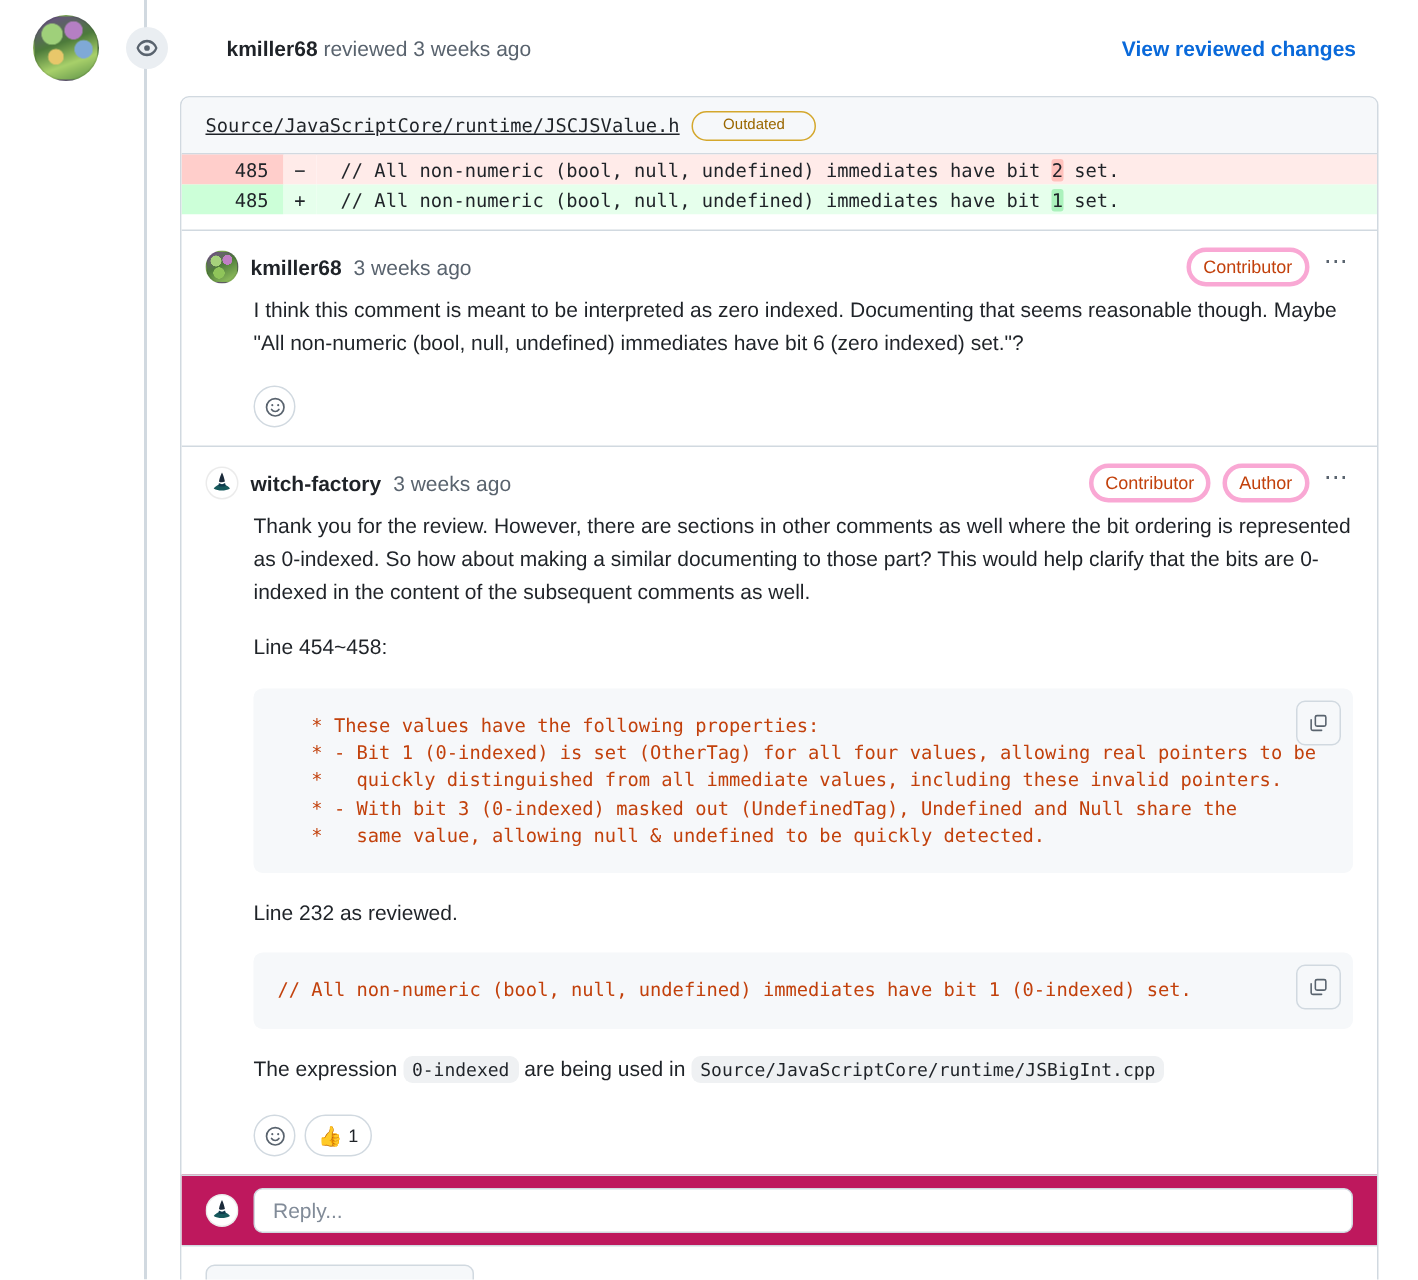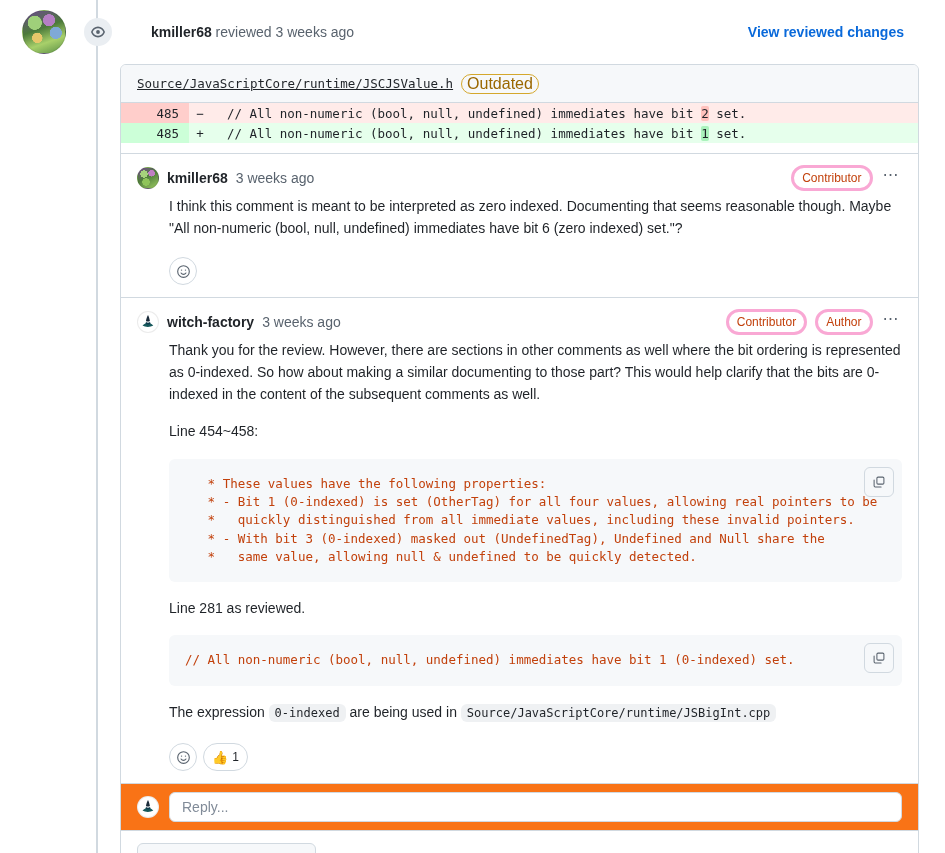--- a/index.html
+++ b/index.html
@@ -112,23 +112,23 @@
     font-family: "DejaVu Sans Mono", "Liberation Mono", monospace;
     font-size: 12.5px;
     color: #1f2328;
     white-space: nowrap;
     text-decoration: underline;
   }
   .badge-outdated {
     border: 1px solid #d4a72c;
     color: #9a6700;
     border-radius: 2em;
-    font-size: 16px;
+    font-size: 10px;
     line-height: 18px;
-    padding: 0 5px;
+    padding: 0 20px;
     white-space: nowrap;
   }
 
   
   .diff-table {
     width: 100%;
     border-collapse: collapse;
     font-family: "DejaVu Sans Mono", "Liberation Mono", monospace;
     font-size: 12.5px;
   }
@@ -304,21 +304,21 @@
     background: #ffffff;
     font-size: 12px;
     color: #1f2328;
     cursor: pointer;
   }
   .reaction-pill .emoji { font-size: 13px; line-height: 1; }
 
   
   .reply-row {
     border-top: 1px solid #d1d9e0;
-    background: #f97316;
+    background: #be185d;
     display: flex;
     align-items: center;
     gap: 10px;
     padding: 8px 16px;
   }
   .reply-input {
     flex: 1;
     height: 30px;
     border: 1px solid #d1d9e0;
     border-radius: 6px;
@@ -440,21 +440,21 @@
         <p>Thank you for the review. However, there are sections in other comments as well where the bit ordering is represented as 0-indexed. So how about making a similar documenting to those part? This would help clarify that the bits are 0-indexed in the content of the subsequent comments as well.</p>
         <p>Line 454~458:</p>
         <div class="code-block"><span>   * These values have the following properties:
    * - Bit 1 (0-indexed) is set (OtherTag) for all four values, allowing real pointers to be
    *   quickly distinguished from all immediate values, including these invalid pointers.
    * - With bit 3 (0-indexed) masked out (UndefinedTag), Undefined and Null share the
    *   same value, allowing null &amp; undefined to be quickly detected.</span><span class="copy-btn"><svg width="14" height="14" viewBox="0 0 16 16" fill="none" stroke="currentColor" stroke-width="1.2" aria-hidden="true">
                 <rect x="5.6" y="2.4" width="8" height="8" rx="1.3"></rect>
                 <path d="M10.4 13.6H3.7c-.7 0-1.3-.6-1.3-1.3V5.6" stroke-linecap="round"></path>
               </svg></span></div>
-        <p>Line 281 as reviewed.</p>
+        <p>Line 232 as reviewed.</p>
         <div class="code-block"><span>// All non-numeric (bool, null, undefined) immediates have bit 1 (0-indexed) set.</span><span class="copy-btn"><svg width="14" height="14" viewBox="0 0 16 16" fill="none" stroke="currentColor" stroke-width="1.2" aria-hidden="true">
                 <rect x="5.6" y="2.4" width="8" height="8" rx="1.3"></rect>
                 <path d="M10.4 13.6H3.7c-.7 0-1.3-.6-1.3-1.3V5.6" stroke-linecap="round"></path>
               </svg></span></div>
         <p><span>The expression </span><code class="inline">0-indexed</code><span> are being used in </span><code class="inline">Source/JavaScriptCore/runtime/JSBigInt.cpp</code></p>
       </div>
       <div class="reactions">
         <div class="reaction-add">
           <svg width="15" height="15" viewBox="0 0 16 16" fill="none" stroke="currentColor" stroke-width="1.2" aria-hidden="true">
             <circle cx="8" cy="8" r="6.2"></circle>

